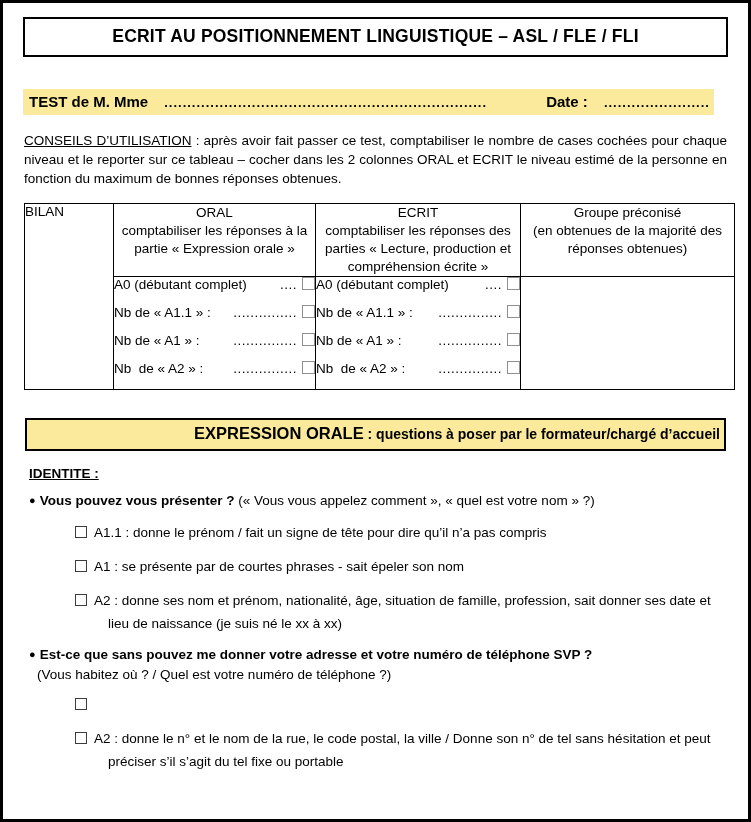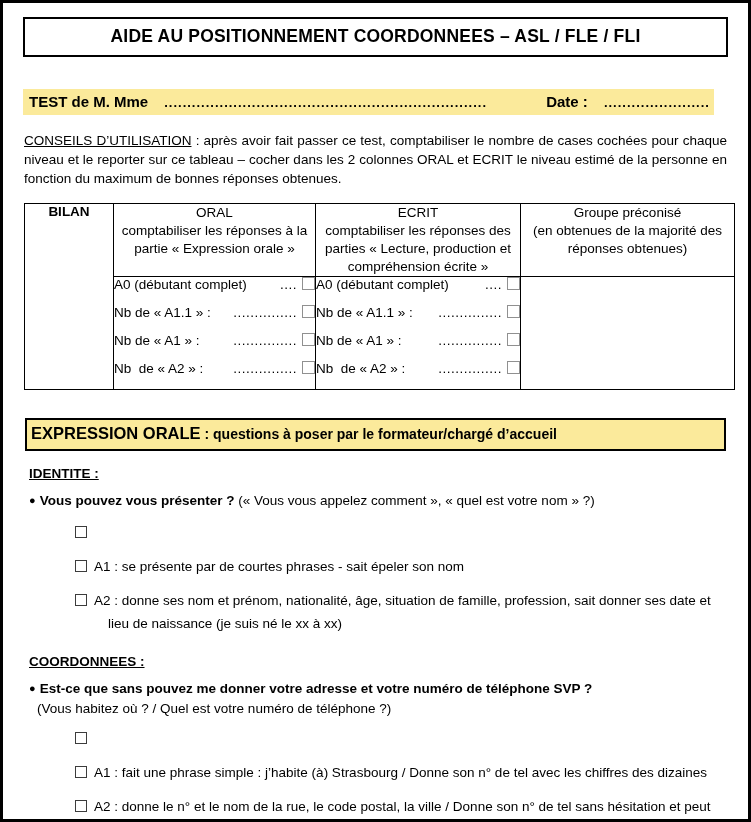--- a/index.html
+++ b/index.html
@@ -33,37 +33,37 @@
     margin:16px 21px 0 21px;font-size:13.5px;line-height:19px;text-align:justify;
   }
 
   
   table.bilan{
     margin:15px 0 0 21px;border-collapse:collapse;table-layout:fixed;
     width:710px;font-size:13.5px;
   }
   table.bilan td{border:1.5px solid #000;padding:0;vertical-align:top;}
   td.rowhead{
-    font-weight:bold;text-align:center;vertical-align:middle;font-size:13.5px;
+    font-weight:normal;text-align:left;vertical-align:middle;font-size:13.5px;
   }
   td.colhead{text-align:center;padding:4px 6px 3px;line-height:18px;}
   td.colhead .ct{font-weight:normal;}
   td.bodycell{padding:8px 10px 6px 12px;}
   .count-line{display:flex;align-items:flex-start;height:18px;margin-bottom:10px;}
   .count-line .lbl{white-space:pre;flex:none;}
   .count-line .ldots{margin-left:auto;white-space:nowrap;overflow:hidden;letter-spacing:0.5px;flex:none;}
   .cb{
     width:11px;height:11px;border:1px solid #909090;background:#fff;
     display:inline-block;flex:none;margin-left:5px;
   }
 
   
   .section-bar{
     margin:28px 22px 0 22px;border:2px solid #000;background:#fbea9b;
-    text-align:left;padding:4px 4px 6px;font-weight:bold;
+    text-align:right;padding:4px 4px 6px;font-weight:bold;
   }
   .section-bar .big{font-size:16.5px;}
   .section-bar .rest{font-size:14px;}
 
   
   .sec-head{margin:15px 0 0 26px;font-size:13.5px;font-weight:bold;text-decoration:underline;}
   .bullet-line{margin:10px 30px 0 26px;font-size:13.5px;line-height:18px;}
   .bullet-line .bullet{font-size:11px;vertical-align:1px;margin-right:4px;}
   .sub-line{margin:3px 30px 0 34px;font-size:13.5px;}
   .chk-item{
@@ -75,21 +75,21 @@
     background:#fff;margin-right:7px;vertical-align:-1px;
   }
   .gap-coord{margin-top:19px;}
 </style>
 </head>
 <body>
 
 <div class="page">
 
   <div class="title-box">
-    <span>AIDE AU POSITIONNEMENT COORDONNEES – ASL / FLE / FLI</span>
+    <span>ECRIT AU POSITIONNEMENT LINGUISTIQUE – ASL / FLE / FLI</span>
   </div>
 
   <div class="test-bar">
     <span>TEST de M. Mme</span>
     <span class="fill name-fill">..........................................................................................................</span>
     <span class="date-lbl">Date :</span>
     <span class="fill date-fill">..........................................................</span>
   </div>
 
   <p class="conseils"><span class="u">CONSEILS D’UTILISATION</span><span> : après avoir fait passer ce test, comptabiliser le nombre de cases cochées pour chaque niveau et le reporter sur ce tableau – cocher dans les 2 colonnes ORAL et ECRIT le niveau estimé de la personne en fonction du maximum de bonnes réponses obtenues.</span></p>
@@ -171,39 +171,35 @@
     <span class="big">EXPRESSION ORALE</span><span class="rest"> : questions à poser par le formateur/chargé d’accueil</span>
   </div>
 
   <div class="sec-head">IDENTITE :</div>
 
   <div class="bullet-line">
     <span class="bullet">●</span><span class="b">Vous pouvez vous présenter ?</span><span>  (« Vous vous appelez comment », « quel est votre nom » ?)</span>
   </div>
 
   <div class="chk-item">
-    <span class="cb2"></span>
+    <span class="cb2"></span><span>A1.1 : donne le prénom / fait un signe de tête pour dire qu’il n’a pas compris</span>
   </div>
   <div class="chk-item">
     <span class="cb2"></span><span>A1 : se présente par de courtes phrases  - sait épeler son nom</span>
   </div>
   <div class="chk-item">
     <span class="cb2"></span><span>A2 : donne ses nom et prénom, nationalité, âge, situation de famille, profession, sait donner ses date et lieu de naissance (je suis né le xx à xx)</span>
   </div>
 
-  <div class="sec-head gap-coord">COORDONNEES :</div>
 
   <div class="bullet-line">
     <span class="bullet">●</span><span class="b">Est-ce que sans pouvez me donner votre adresse et votre numéro de téléphone SVP ?</span>
   </div>
   <div class="sub-line">(Vous habitez où  ? / Quel est votre numéro de téléphone ?)</div>
 
   <div class="chk-item">
     <span class="cb2"></span>
   </div>
   <div class="chk-item">
-    <span class="cb2"></span><span>A1 : fait une phrase simple : j’habite (à) Strasbourg  / Donne son n° de tel avec les chiffres des dizaines</span>
-  </div>
-  <div class="chk-item">
     <span class="cb2"></span><span>A2 : donne le n° et le nom de la rue, le code postal, la ville / Donne son n° de tel sans hésitation et peut préciser s’il s’agit du tel fixe ou portable</span>
   </div>
 
 </div>
 
 </body></html>

